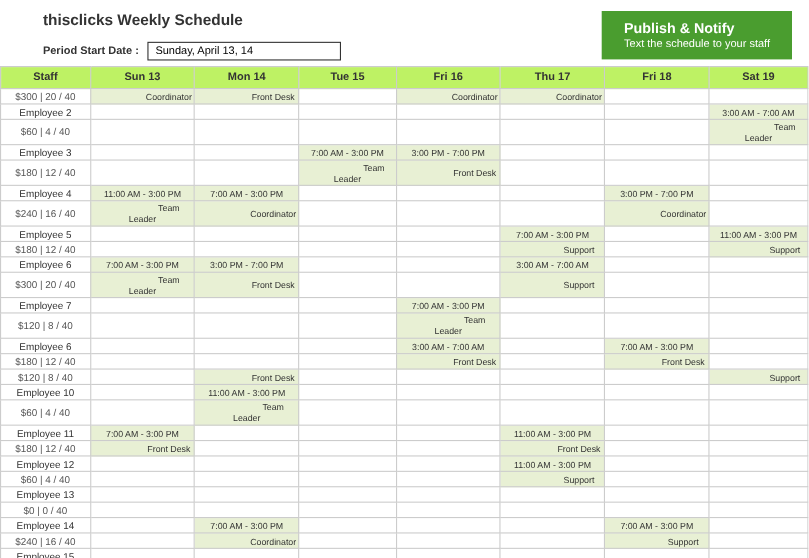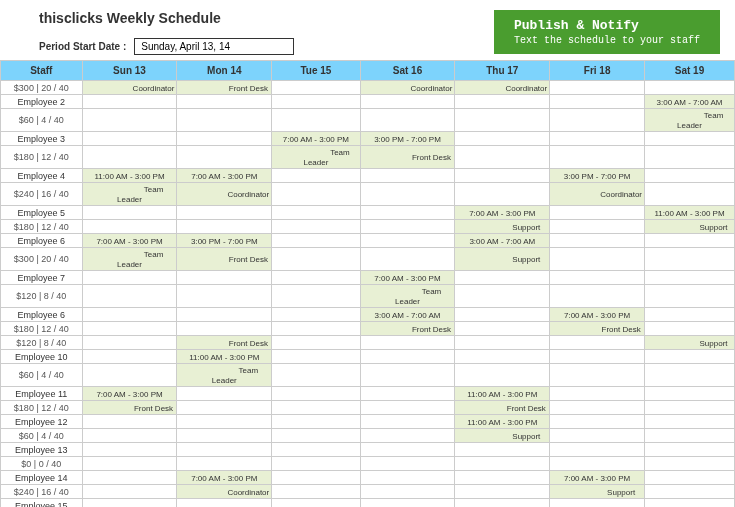--- a/index.html
+++ b/index.html
@@ -2,27 +2,27 @@
 <html><head>
 <meta charset="utf-8">
 <style>
 * { box-sizing: border-box; margin: 0; padding: 0; }
 body { font-family: Arial, sans-serif; font-size: 10px; background: #fff; color: #333; width: 735px; }
 .header { display: flex; justify-content: space-between; align-items: flex-start; padding: 10px 15px 5px 15px; margin-left: 24px; }
 .header-left { flex: 1; }
 .title { font-size: 14px; font-weight: bold; color: #333; margin-bottom: 12px; }
 .date-row { display: flex; align-items: center; gap: 8px; }
 .date-label { font-size: 10px; font-weight: bold; }
-.date-input { border: 1px solid #333; padding: 2px 6px; font-size: 10px; width: 160px; background: #fff; }
-.publish-btn { background: #4a9d2f; color: #fff; padding: 8px 20px; border: none; cursor: pointer; text-align: left; font-family: Liberation Mono, monospace; }
+.date-input { border: 1px solid #333; padding: 2px 6px; font-size: 10px; width: 176px; background: #fff; }
+.publish-btn { background: #4a9d2f; color: #fff; padding: 8px 20px; border: none; cursor: pointer; text-align: left; }
 .publish-title { font-size: 13px; font-weight: bold; margin-bottom: 2px; }
 .publish-sub { font-size: 10px; }
 .grid { width: 100%; border-collapse: collapse; }
 .grid th, .grid td { border: 1px solid #ccc; text-align: center; padding: 1px 2px; height: 14px; font-size: 9px; }
-.grid th { font-weight: bold; background: #7dd3fc; height: 20px; font-size: 10px; }
+.grid th { font-weight: bold; background: #bef264; height: 20px; font-size: 10px; }
 .staff-col { width: 90px; text-align: center; }
 .day-col { width: 92px; }
 .emp-name { font-weight: normal; text-align: center; }
 .emp-meta { font-size: 8px; color: #555; }
 .shift { background: #e8f0d4; }
 .shift-time { font-size: 8px; }
 .shift-role { font-size: 8px; padding-left: 48px; }
 .selected { border: 1px solid #4a9d2f !important; position: relative; }
 .selected::after { content: ""; position: absolute; right: 1px; top: 1px; width: 7px; height: 7px; background: #4a9d2f; }
 .footer { margin-top: 2px; }
@@ -49,21 +49,21 @@
   </button>
 </div>
 
 <table class="grid">
   <thead>
       <tr id="header-row">
         <th class="staff-col">Staff</th>
         <th class="day-col">Sun 13</th>
         <th class="day-col">Mon 14</th>
         <th class="day-col">Tue 15</th>
-        <th class="day-col">Sat 16</th>
+        <th class="day-col">Fri 16</th>
         <th class="day-col">Thu 17</th>
         <th class="day-col">Fri 18</th>
         <th class="day-col">Sat 19</th>
       </tr>
     </thead>
   <tbody id="grid-body">
       <tr>
         <td class="staff-col emp-meta">$300 | 20 / 40</td>
         <td class="day-col shift"><span class="shift-role">Coordinator</span></td>
         <td class="day-col shift"><span class="shift-role">Front Desk</span></td>

